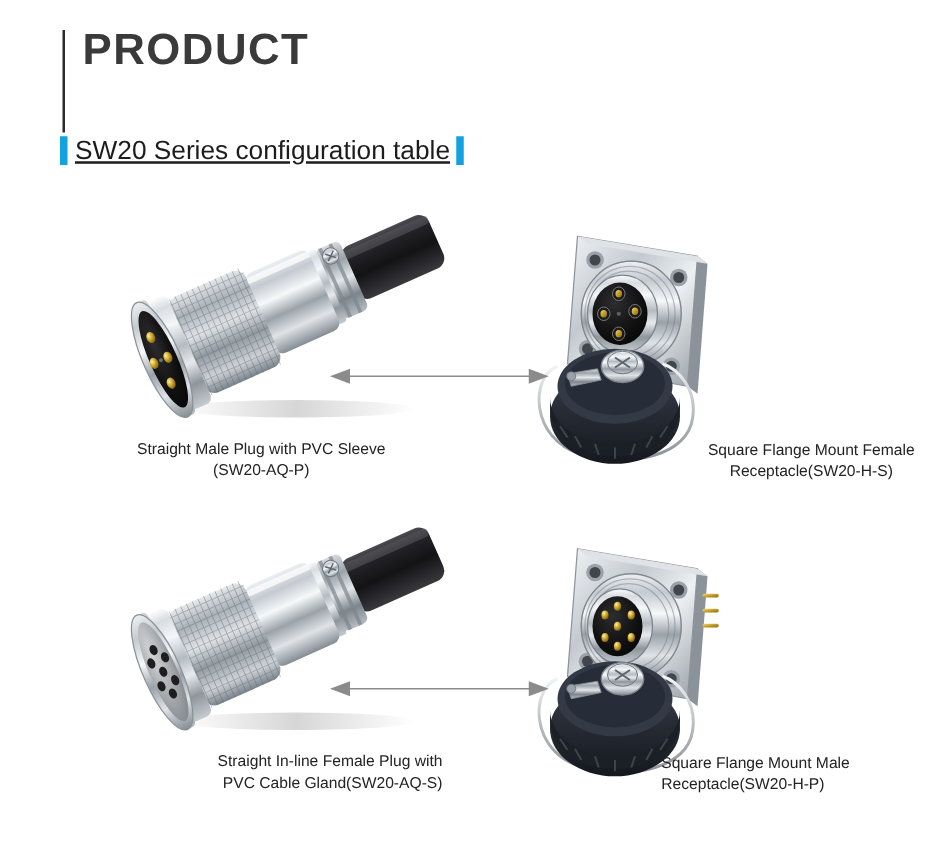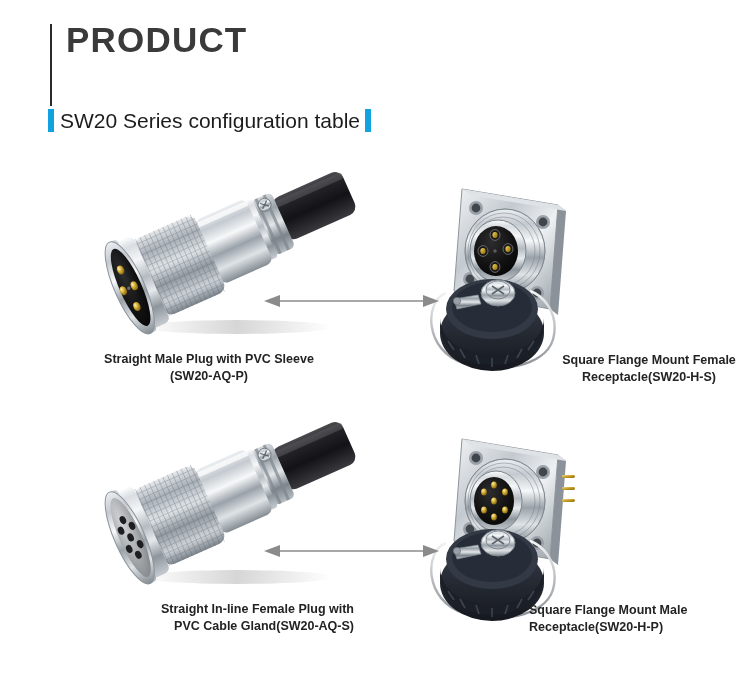--- a/index.html
+++ b/index.html
@@ -22,29 +22,29 @@
     font-size: 35px; font-weight: bold; color: #3a3a3a;
     letter-spacing: 1.2px; line-height: 36px;
   }
   .subtitle-wrap {
     position: absolute; left: 24px; top: 107px;
     display: flex; align-items: center; height: 26px;
   }
   .blue-bar { width: 6px; height: 23px; background: #12a2e0; flex: 0 0 auto; }
   .subtitle-text {
     font-size: 21px; color: #1c1c1c; padding: 0 5px 0 6px;
-    white-space: nowrap; line-height: 23px;
+    white-space: nowrap; line-height: 23px; text-decoration: underline;
   }
 
   
   .row { position: absolute; left: 0; width: 750px; height: 275px; }
   .row-1 { top: 155px; }
   .row-2 { top: 405px; }
 
-  .cell { position: absolute; font-weight: bold; }
+  .cell { position: absolute; }
   .cell-left  { left: 18px;  top: 0; width: 360px; height: 275px; }
   .cell-right { left: 378px; top: 0; width: 370px; height: 275px; }
 
   .art { position: absolute; }
   .art-plug  { left: 60px; top: 8px;  width: 270px; height: 175px; }
   .art-recep { left: 20px; top: 20px; width: 200px; height: 200px; }
 
   .caption {
     position: absolute; font-size: 12.5px; color: #232323;
     line-height: 16.5px; white-space: pre-line;

